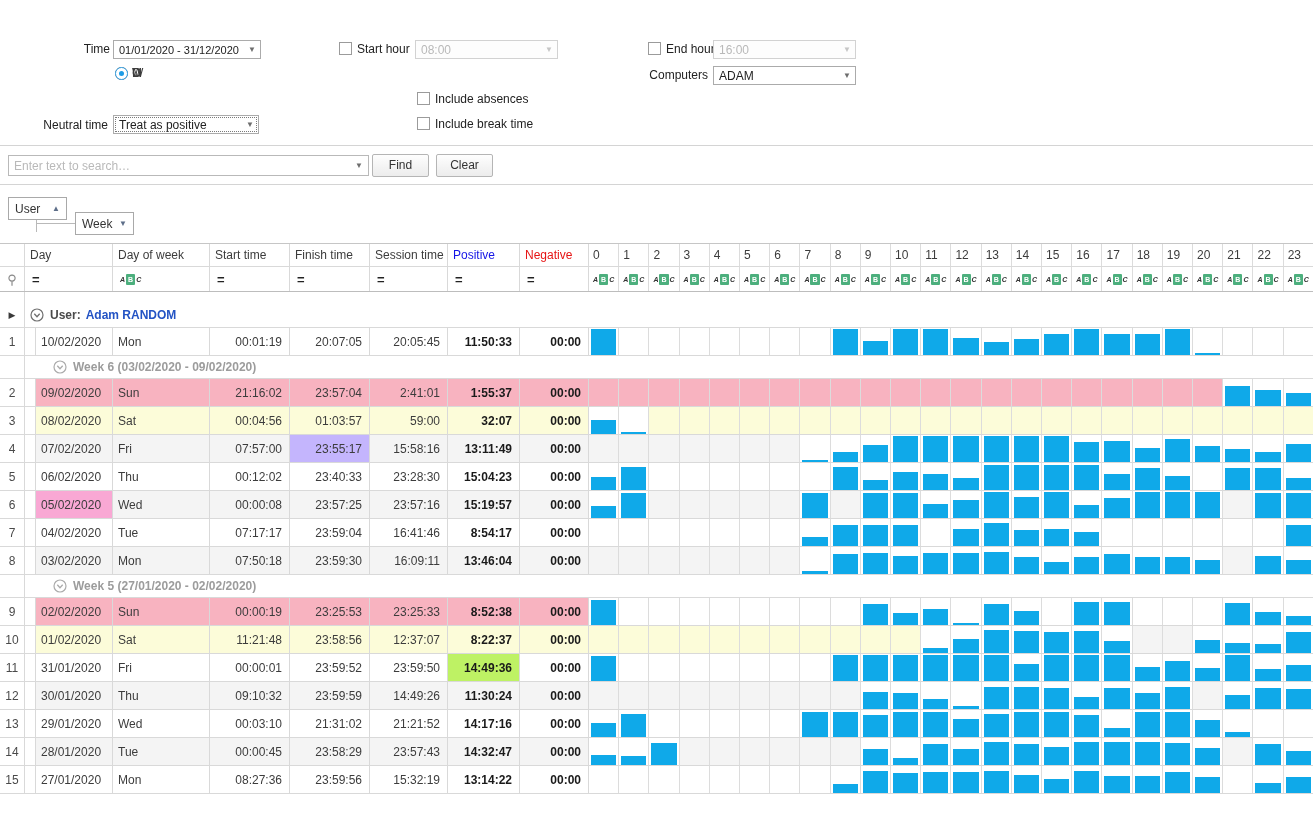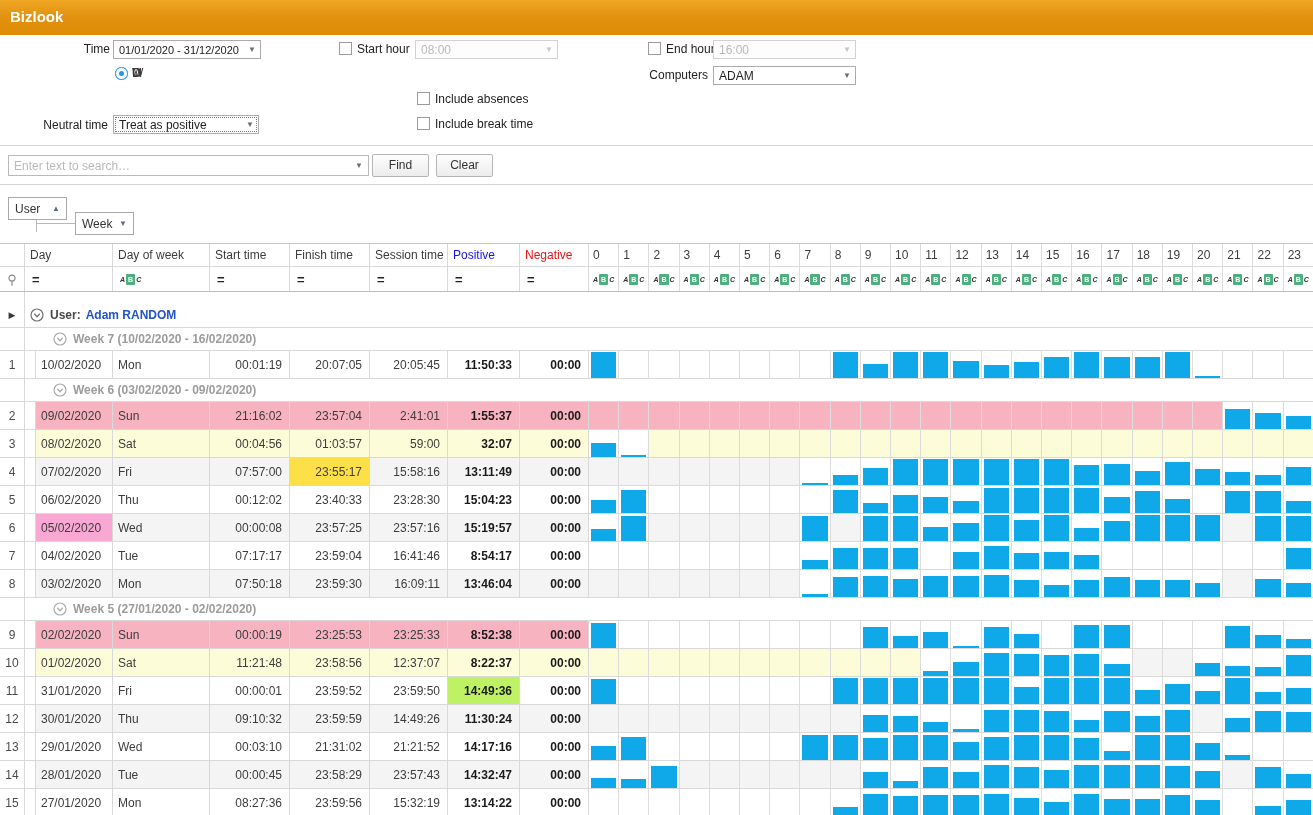--- a/index.html
+++ b/index.html
@@ -78,23 +78,20 @@
   .spacer-row { height:11px; }
   .datarow { height:28px; }
   .weekrow { height:23px; color:#9c9c9c; }
   .focus-arrow { font-size:9px; color:#3a3a3a; }
 </style>
 </head>
 <body>
 
 <div id="app">
 
-  <div id="titlebar" class="abs">
-    <div class="title">Bizlook</div>
-  </div>
 
   <div id="filters" class="abs">
     <div class="lbl" style="left:60px; top:7px; width:50px; text-align:right;">Time</div>
     <div class="combo" style="left:113px; top:5px; width:148px;">
       <span style="font-size:11px;">01/01/2020 - 31/12/2020</span>
       <span class="arrow">▼</span>
     </div>
 
     <div class="chk" style="left:339px; top:7px;"></div>
     <div class="lbl" style="left:357px; top:7px;">Start hour</div>
@@ -417,30 +414,20 @@
         </div>
         <div class="cell gtext" style="flex: 1 1 0%; border-right: none; padding-left: 5px;">
           <svg class="circ-icon" viewBox="0 0 14 14">
             <circle cx="7" cy="7" r="6" fill="none" stroke="#707070" stroke-width="1.2"></circle>
             <path d="M4.3 5.8 L7 8.8 L9.7 5.8" fill="none" stroke="#707070" stroke-width="1.3"></path>
           </svg>
           <span style="color:#4a4a4a">User:</span>
           <span style="color:#2353c4;margin-left:-1px">Adam RANDOM</span>
         </div>
       </div>
-      <div class="row grow weekrow">
-        <div class="cell c-ind"></div>
-        <div class="cell gtext" style="flex: 1 1 0%; border-right: none; padding-left: 28px;">
-          <svg class="circ-icon" viewBox="0 0 14 14">
-            <circle cx="7" cy="7" r="6" fill="none" stroke="#ababab" stroke-width="1.2"></circle>
-            <path d="M4.3 5.8 L7 8.8 L9.7 5.8" fill="none" stroke="#ababab" stroke-width="1.3"></path>
-          </svg>
-          <span>Week 7 (10/02/2020 - 16/02/2020)</span>
-        </div>
-      </div>
       <div class="row datarow">
         <div class="cell c-ind">1</div>
         <div class="cell c-indent"></div>
         <div class="cell c-day2" style="background: rgb(255, 255, 255);">10/02/2020</div>
         <div class="cell c-dow" style="background: rgb(255, 255, 255);">Mon</div>
         <div class="cell c-time" style="background: rgb(255, 255, 255);">00:01:19</div>
         <div class="cell c-time" style="background: rgb(255, 255, 255);">20:07:05</div>
         <div class="cell c-sess" style="background: rgb(255, 255, 255);">20:05:45</div>
         <div class="cell c-pos" style="background: rgb(255, 255, 255);">11:50:33</div>
         <div class="cell c-neg" style="background: rgb(255, 255, 255);">00:00</div>
@@ -592,21 +579,21 @@
           <div class="hcell" style="background: rgb(252, 252, 217);"></div>
           <div class="hcell" style="background: rgb(252, 252, 217);"></div>
         </div>
       </div>
       <div class="row datarow">
         <div class="cell c-ind">4</div>
         <div class="cell c-indent"></div>
         <div class="cell c-day2" style="background: rgb(244, 244, 244);">07/02/2020</div>
         <div class="cell c-dow" style="background: rgb(244, 244, 244);">Fri</div>
         <div class="cell c-time" style="background: rgb(244, 244, 244);">07:57:00</div>
-        <div class="cell c-time" style="background: #fde047; text-align: right;">23:55:17</div>
+        <div class="cell c-time" style="background: #c4b5fd; text-align: right;">23:55:17</div>
         <div class="cell c-sess" style="background: rgb(244, 244, 244);">15:58:16</div>
         <div class="cell c-pos" style="background: rgb(244, 244, 244);">13:11:49</div>
         <div class="cell c-neg" style="background: rgb(244, 244, 244);">00:00</div>
         <div class="hours">
           <div class="hcell" style="background: rgb(244, 244, 244);"></div>
           <div class="hcell" style="background: rgb(244, 244, 244);"></div>
           <div class="hcell" style="background: rgb(244, 244, 244);"></div>
           <div class="hcell" style="background: rgb(244, 244, 244);"></div>
           <div class="hcell" style="background: rgb(244, 244, 244);"></div>
           <div class="hcell" style="background: rgb(244, 244, 244);"></div>

